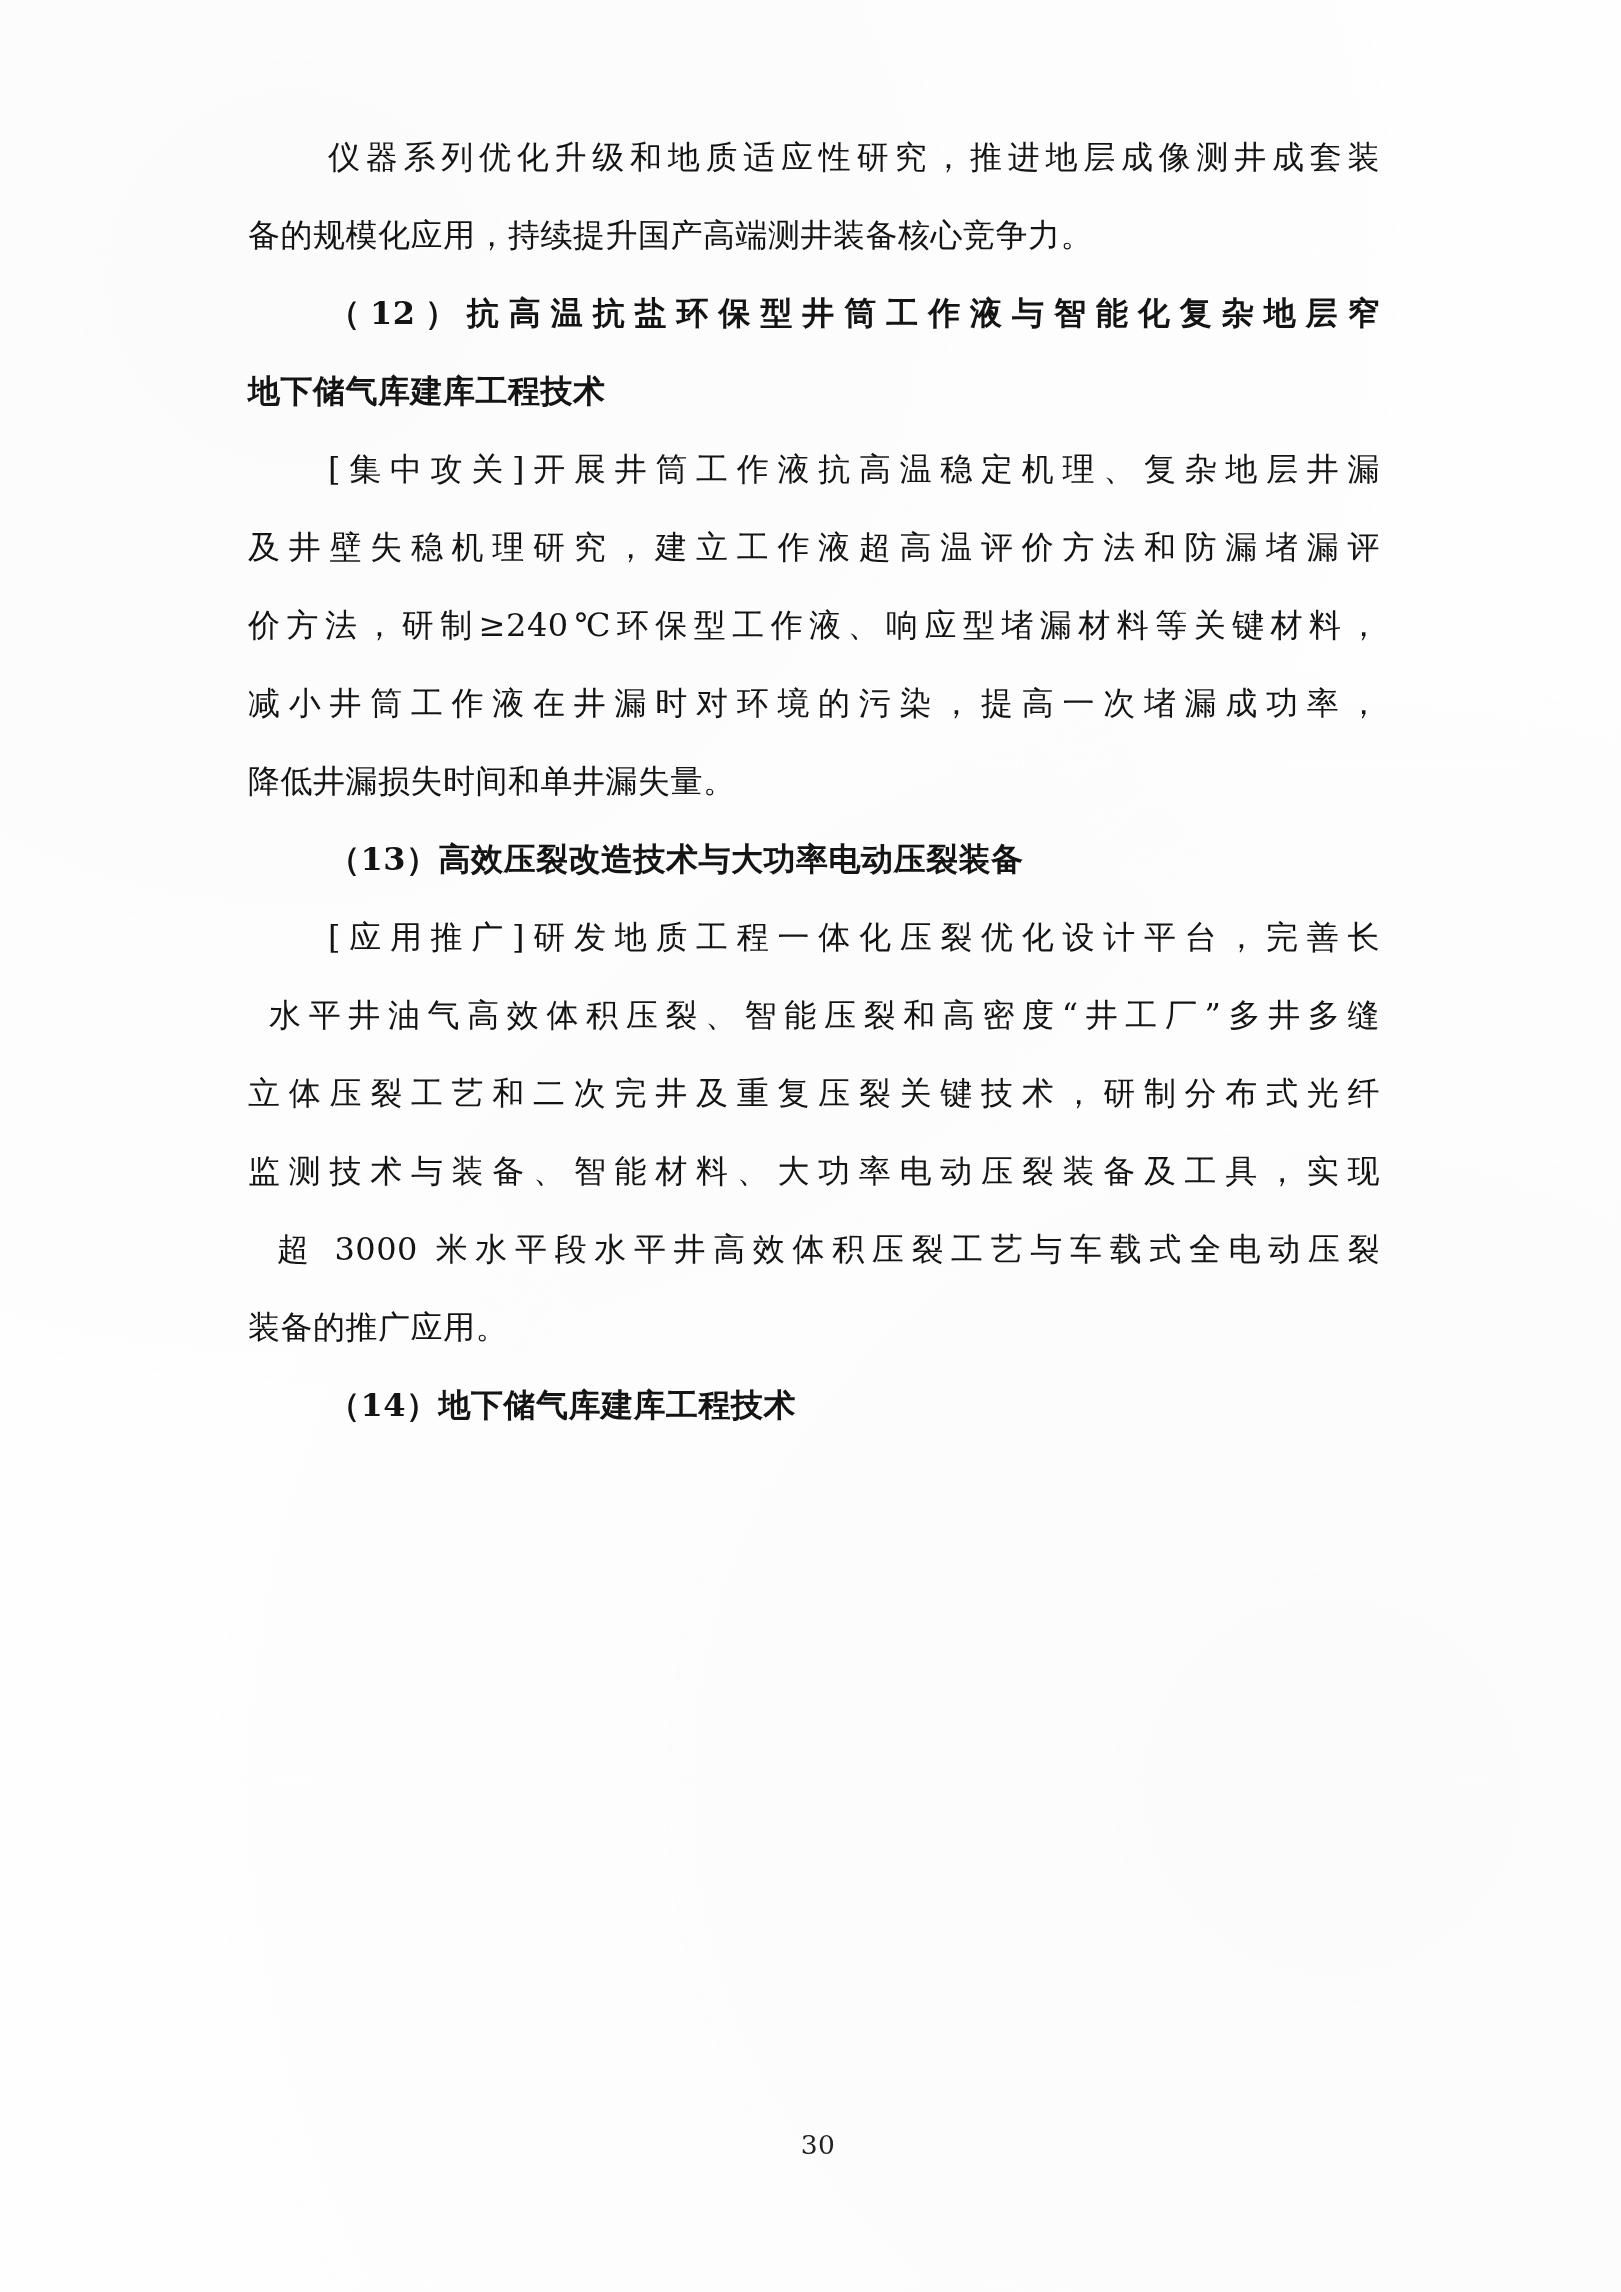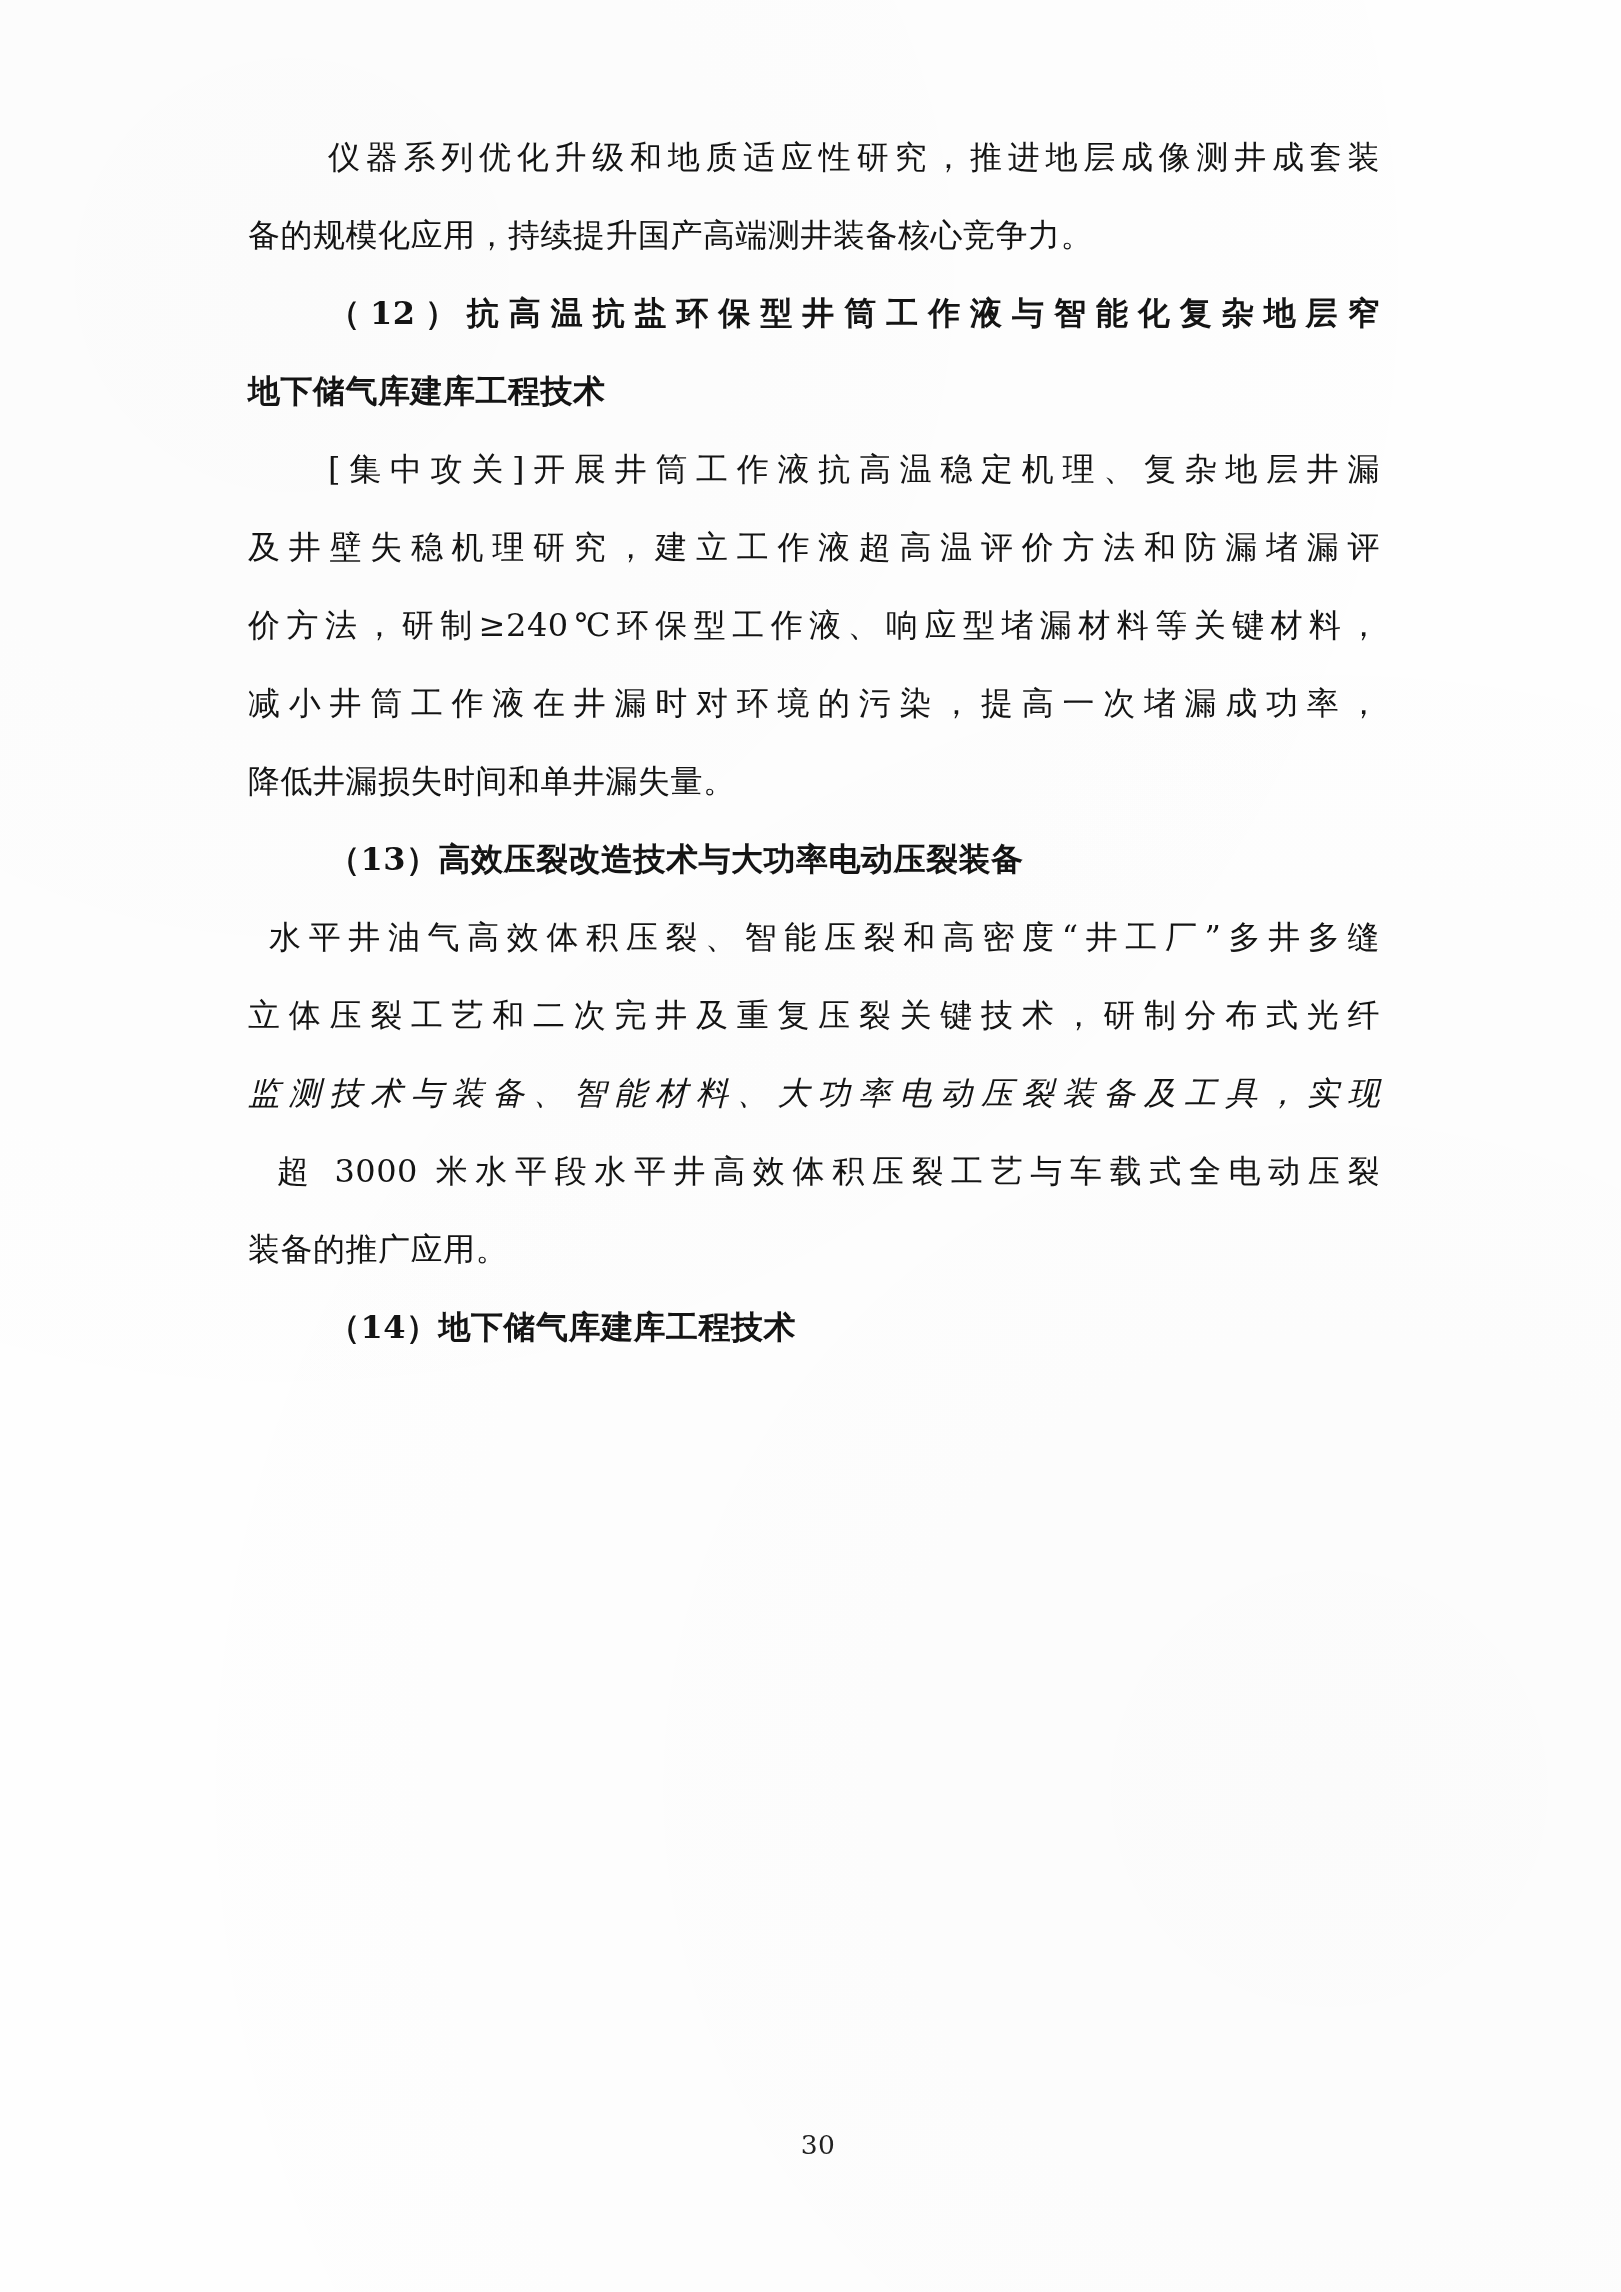--- a/index.html
+++ b/index.html
@@ -101,23 +101,24 @@
         <span class="line just">[集中攻关]开展井筒工作液抗高温稳定机理、复杂地层井漏</span>
         <span class="line just" style="text-indent: 0px;">及井壁失稳机理研究，建立工作液超高温评价方法和防漏堵漏评</span>
         <span class="line just" style="text-indent: 0px;">价方法，研制≥240℃环保型工作液、响应型堵漏材料等关键材料，</span>
         <span class="line just" style="text-indent: 0px;">减小井筒工作液在井漏时对环境的污染，提高一次堵漏成功率，</span>
         <span class="line" style="text-indent: 0px;">降低井漏损失时间和单井漏失量。</span>
       </div>
       <div class="para heading">
         <span class="line">（13）高效压裂改造技术与大功率电动压裂装备</span>
       </div>
       <div class="para body">
+        <span class="line just">[应用推广]研发地质工程一体化压裂优化设计平台，完善长</span>
         <span class="line just" style="text-indent: 0px; margin-left: 21px;">水平井油气高效体积压裂、智能压裂和高密度“井工厂”多井多缝</span>
         <span class="line just" style="text-indent: 0px;">立体压裂工艺和二次完井及重复压裂关键技术，研制分布式光纤</span>
-        <span class="line just" style="text-indent: 0px; font-style: italic;">监测技术与装备、智能材料、大功率电动压裂装备及工具，实现</span>
+        <span class="line just" style="text-indent: 0px;">监测技术与装备、智能材料、大功率电动压裂装备及工具，实现</span>
         <span class="line just" style="text-indent: 0px; margin-left: 29px;">超 3000 米水平段水平井高效体积压裂工艺与车载式全电动压裂</span>
         <span class="line" style="text-indent: 0px;">装备的推广应用。</span>
       </div>
       <div class="para heading">
         <span class="line">（14）地下储气库建库工程技术</span>
       </div>
     </div>
 
   <div class="footer">
     <span class="page-number">30</span>

